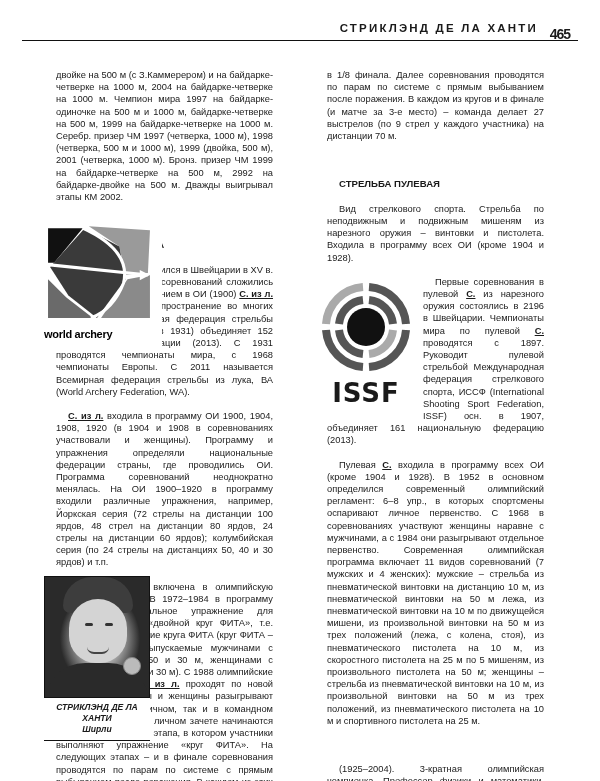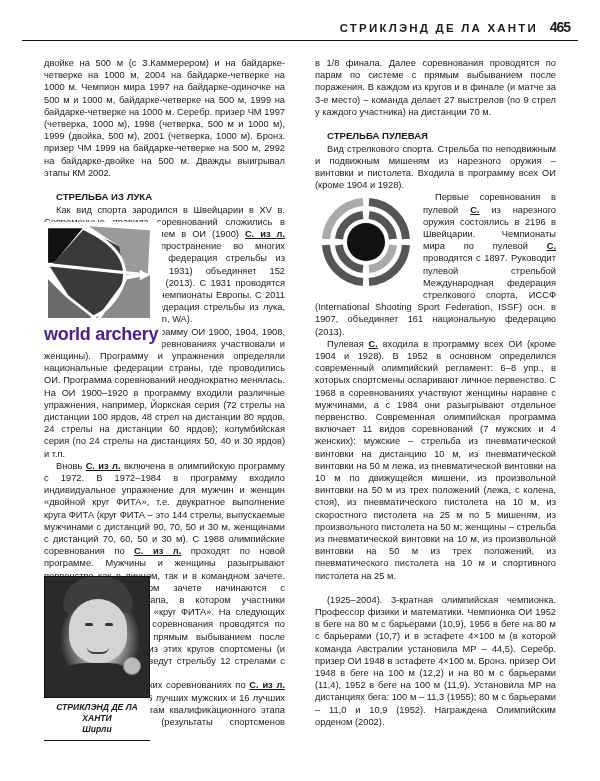--- a/index.html
+++ b/index.html
@@ -1,28 +1,28 @@
 <!DOCTYPE html>
 <html><head>
   <meta charset="utf-8">
   <style>
     html, body { margin: 0; padding: 0; background: #ffffff; }
     body { width: 600px; height: 781px; position: relative; overflow: hidden; font-family: "Liberation Sans", sans-serif; color: #1a1a1a; }
     .header { position: absolute; left: 22px; right: 22px; top: 14px; height: 26px; border-bottom: 1.5px solid #111; }
     .header .title { position: absolute; right: 40px; top: 8px; font-weight: bold; font-size: 11.5px; letter-spacing: 2.2px; }
-    .header .pageno { position: absolute; right: 8px; top: 5px; font-weight: bold; font-size: 14px; letter-spacing: -1px; }
+    .header .pageno { position: absolute; right: 8px; top: 12px; font-weight: bold; font-size: 14px; letter-spacing: -1px; }
     .col { position: absolute; top: 57px; font-size: 9.3px; line-height: 12.2px; text-align: justify; }
     .col-left { left: 44px; width: 241px; }
-    p { margin: 0; text-indent: 12px; }
+    p { margin: 12px; text-indent: 12px; }
     p.noindent { text-indent: 0; }
-    h3 { margin: 0; font-size: 9.6px; font-weight: bold; padding-left: 12px; line-height: 12.5px; }
+    h3 { margin: 12px; font-size: 9.6px; font-weight: bold; padding-left: 12px; line-height: 12.5px; }
     .gap { height: 12px; }
     b { font-weight: bold; text-decoration: underline; }
     .float-logo { float: left; margin: 4px 10px 4px 0; }
-    .wa-text { font-weight: bold; font-size: 18px; letter-spacing: -0.3px; line-height: 16px; margin-top: 2px; text-indent: 0; color: #4c1d95; }
+    .wa-text { font-weight: bold; font-size: 11px; letter-spacing: -0.3px; line-height: 16px; margin-top: 2px; text-indent: 0; color: #000000; }
     .issf-text { font-weight: 900; font-size: 26px; letter-spacing: 1px; text-indent: 0; text-align: center; font-family: "DejaVu Sans", sans-serif; line-height: 28px; margin-top: 4px; }
     .photo { width: 104px; height: 120px; border: 1px solid #111; background: radial-gradient(ellipse 40px 48px at 55px 62px, #d8d8d8 0%, #bfbfbf 45%, #6d6d6d 75%, #2a2a2a 100%); position: relative; overflow: hidden; }
     .photo .hair { position: absolute; left: 18px; top: 0; width: 70px; height: 36px; background: #3d3d3d; border-radius: 40px 40px 10px 10px; }
     .photo .face { position: absolute; left: 24px; top: 22px; width: 58px; height: 64px; background: #d4d4d4; border-radius: 30px 30px 28px 28px; }
     .photo .eye { position: absolute; width: 8px; height: 3px; background: #333; border-radius: 2px; top: 46px; }
     .photo .mouth { position: absolute; left: 42px; top: 70px; width: 22px; height: 5px; border-bottom: 2px solid #444; border-radius: 0 0 10px 10px; }
     .photo .shirt { position: absolute; left: 0; top: 86px; width: 104px; height: 40px; background: #2a2a2a; border-radius: 40px 40px 0 0; }
     .photo .flower { position: absolute; left: 78px; top: 80px; width: 16px; height: 16px; border-radius: 50%; background: #bbb; border: 1px solid #888; }
     .caption { text-align: center; font-style: italic; font-weight: bold; font-size: 8.6px; line-height: 11px; margin-top: 4px; padding-bottom: 5px; border-bottom: 1px solid #111; text-indent: 0; }
     .caption span { display: block; }
@@ -91,20 +91,21 @@
         <path d="M42,5 A40,40 0 0,0 5,42" stroke="#aaa"></path>
         <path d="M48,5 A40,40 0 0,1 85,42" stroke="#555"></path>
         <path d="M85,48 A40,40 0 0,1 48,85" stroke="#555"></path>
         <path d="M5,48 A40,40 0 0,0 42,85" stroke="#555"></path>
         <path d="M42,18 A27,27 0 0,0 18,42" stroke="#555"></path>
         <path d="M48,18 A27,27 0 0,1 72,42" stroke="#555"></path>
         <path d="M72,48 A27,27 0 0,1 48,72" stroke="#aaa"></path>
         <path d="M18,48 A27,27 0 0,0 42,72" stroke="#555"></path>
       </g>
     </svg>
+    <div class="issf-text">ISSF</div>
   </div>
   <p><span>Первые соревнования в пулевой </span><b>С.</b><span> из нарезного оружия состоялись в 2196 в Швейцарии. Чемпионаты мира по пулевой </span><b>С.</b><span> проводятся с 1897. Руководит пулевой стрельбой Международная федерация стрелкового спорта, ИССФ (International Shooting Sport Federation, ISSF) осн. в 1907, объединяет 161 национальную федерацию (2013).</span></p>
   <p><span>Пулевая </span><b>С.</b><span> входила в программу всех ОИ (кроме 1904 и 1928). В 1952 в основном определился современный олимпийский регламент: 6–8 упр., в которых спортсмены оспаривают личное первенство. С 1968 в соревнованиях участвуют женщины наравне с мужчинами, а с 1984 они разыгрывают отдельное первенство. Современная олимпийская программа включает 11 видов соревнований (7 мужских и 4 женских): мужские – стрельба из пневматической винтовки на дистанцию 10 м, из пневматической винтовки на 50 м лежа, из пневматической винтовки на 10 м по движущейся мишени, из произвольной винтовки на 50 м из трех положений (лежа, с колена, стоя), из пневматического пистолета на 10 м, из скоростного пистолета на 25 м по 5 мишеням, из произвольного пистолета на 50 м; женщины – стрельба из пневматической винтовки на 10 м, из произвольной винтовки на 50 м из трех положений, из пневматического пистолета на 10 м и спортивного пистолета на 25 м.</span></p>
   <div class="gap"></div>
   <p>(1925–2004). 3-кратная олимпийская чемпионка. Профессор физики и математики. Чемпионка ОИ 1952 в беге на 80 м с барьерами (10,9), 1956 в беге на 80 м с барьерами (10,7) и в эстафете 4×100 м (в которой команда Австралии установила МР – 44,5). Серебр. призер ОИ 1948 в эстафете 4×100 м. Бронз. призер ОИ 1948 в беге на 100 м (12,2) и на 80 м с барьерами (11,4), 1952 в беге на 100 м (11,9). Установила МР на дистанциях бега: 100 м – 11,3 (1955); 80 м с барьерами – 11,0 и 10,9 (1952). Награждена Олимпийским орденом (2002).</p>
 </div>
 
 <div style="position:absolute; left:44px; top:222px; width:118px; height:128px; background:#fff;">
   <svg width="106" height="98" viewBox="0 0 104 96" style="margin-left:2px;">
     <polygon points="2,6 36,6 8,40 2,40" fill="#111"></polygon>

